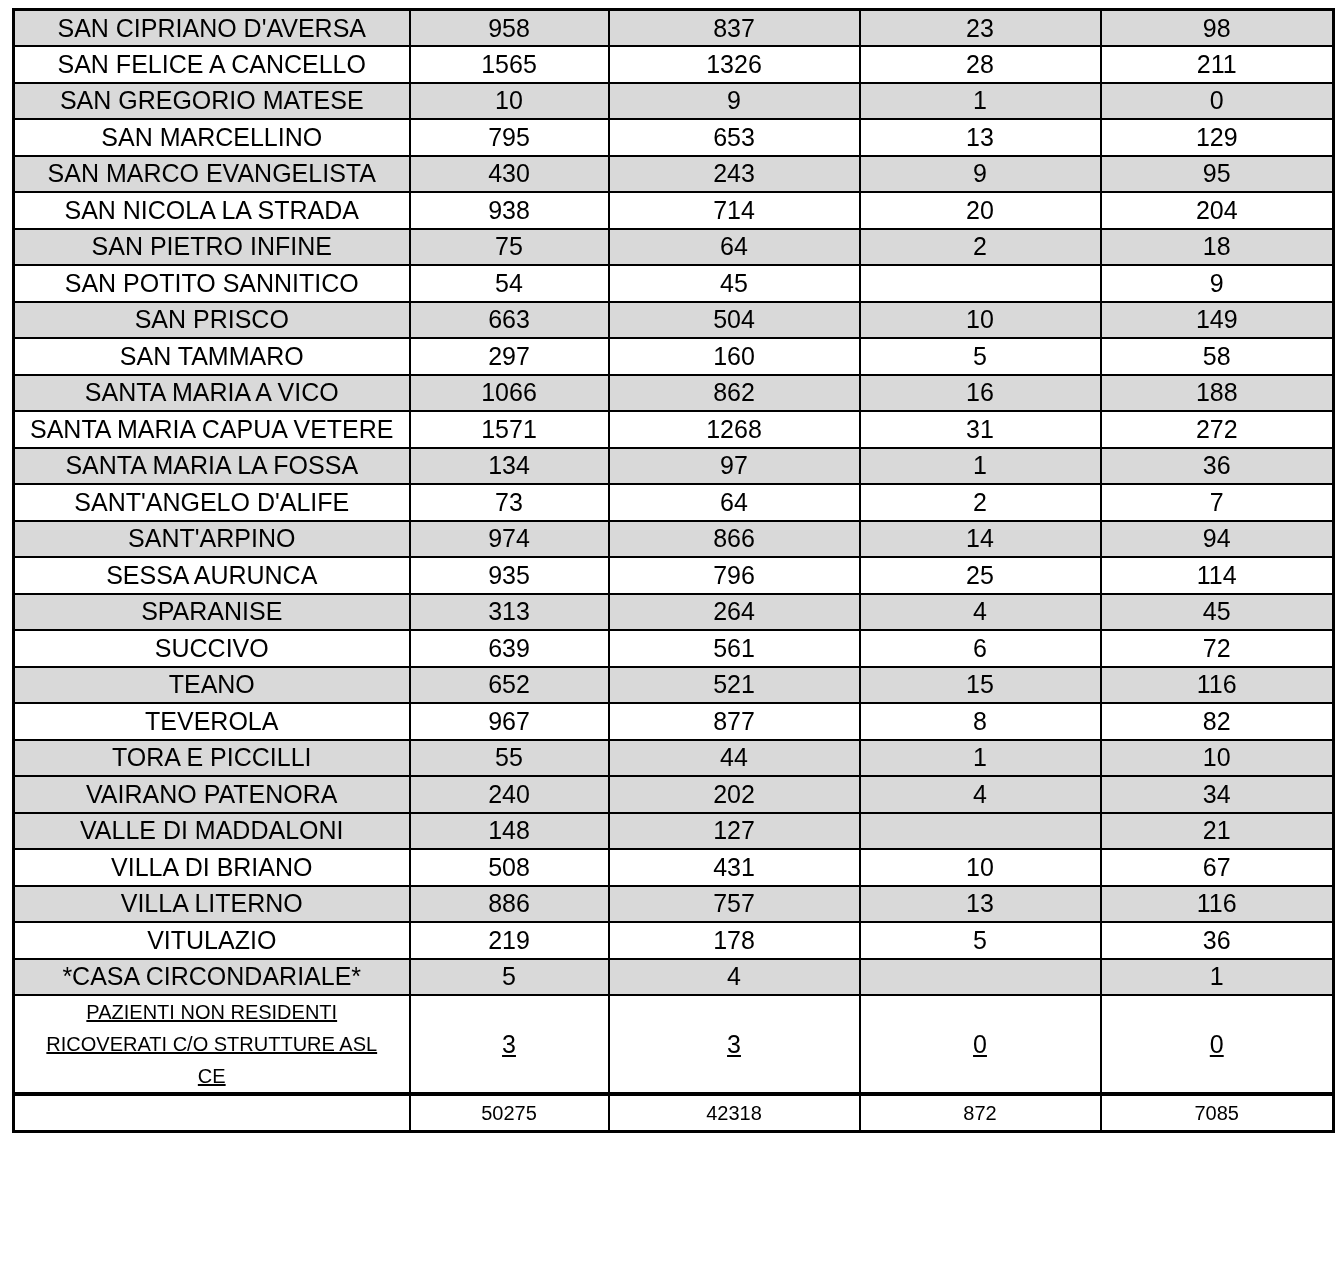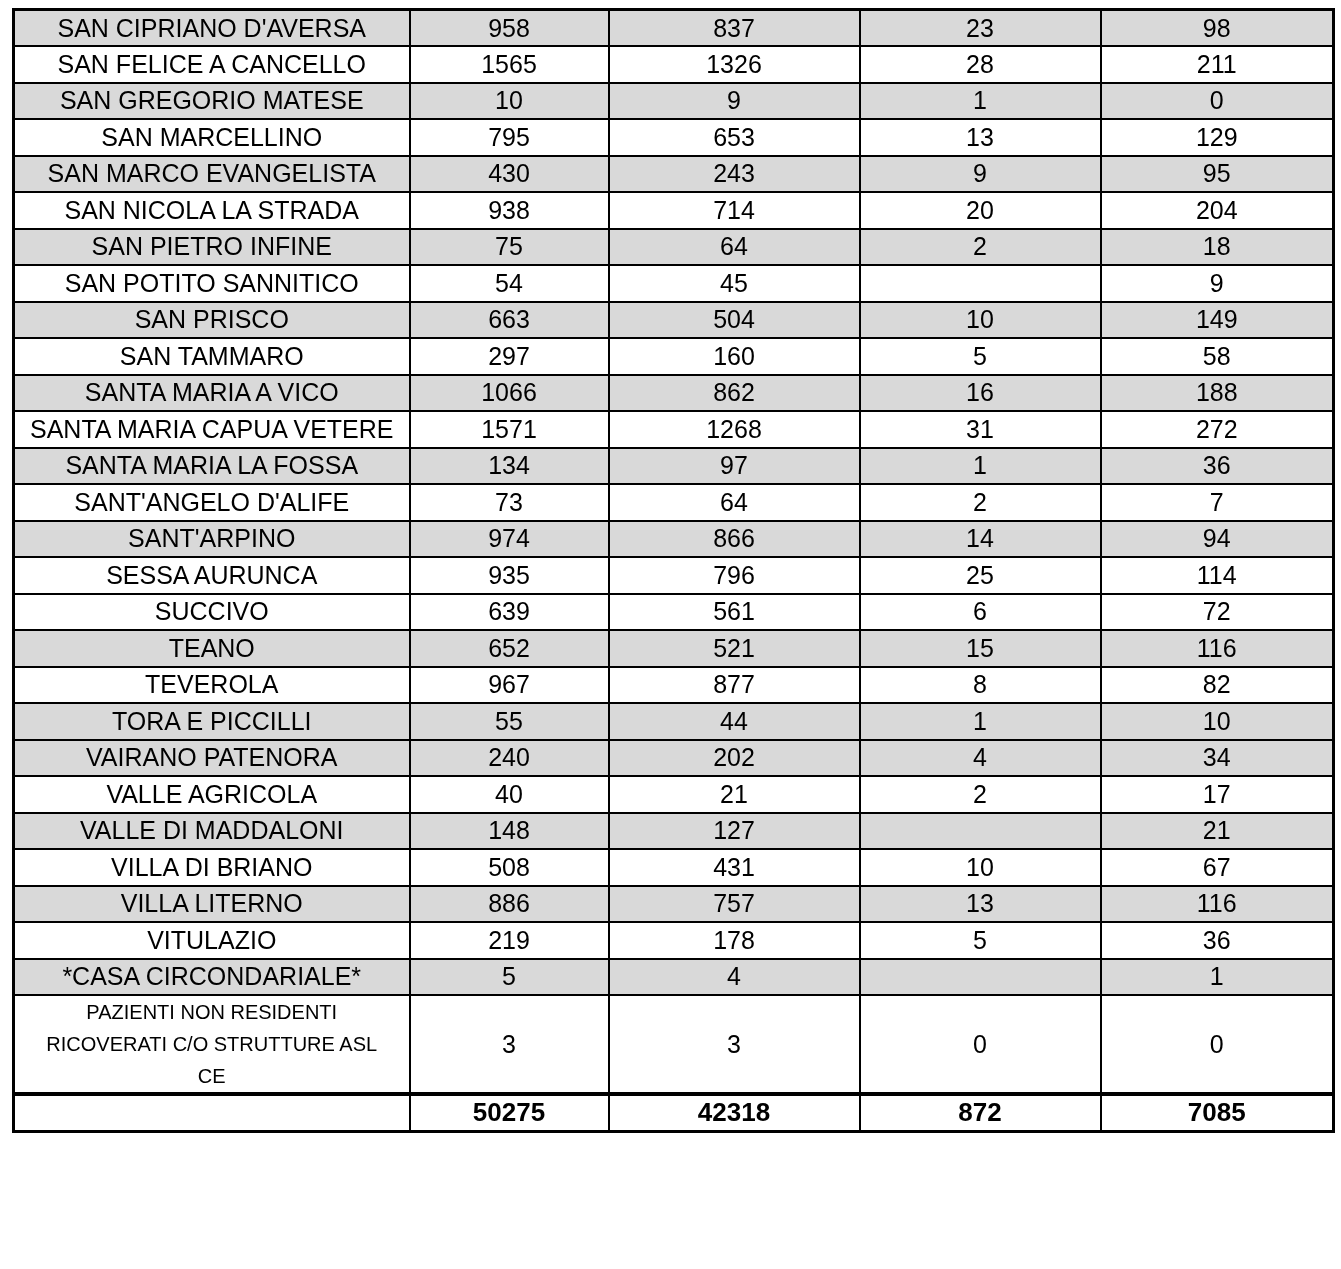--- a/index.html
+++ b/index.html
@@ -30,27 +30,27 @@
     text-align: center;
     vertical-align: middle;
     font-size: 25px;
     line-height: 1.15;
     padding: 0 4px;
     overflow: hidden;
     white-space: pre-line;
   }
   tr.row { height: 36.5px; background: var(--plain-row, #ffffff); }
   tr.row.shaded { background: var(--shaded-row, #d9d9d9); }
-  tr.row.tall { height: 96px; }
+  tr.row.tall { height: 96px; text-decoration: underline; }
   tr.row.tall td.name-cell { font-size: 20px; line-height: 1.6; }
   tr.totals-row { height: 37.5px; background: var(--plain-row, #ffffff); }
   tr.totals-row td {
     border-top: 4px solid var(--border-color, #000000);
-    font-weight: bold;
-    font-size: 26px;
+    font-weight: normal;
+    font-size: 20px;
   }
 </style>
 </head>
 <body>
 
 <div class="page">
   <table class="data-table">
     <colgroup>
       <col style="width:396px">
       <col style="width:199px">
@@ -164,20 +164,27 @@
     <td class="num-cell">14</td>
     <td class="num-cell">94</td>
   </tr>
         <tr class="row">
     <td class="name-cell">SESSA AURUNCA</td>
     <td class="num-cell">935</td>
     <td class="num-cell">796</td>
     <td class="num-cell">25</td>
     <td class="num-cell">114</td>
   </tr>
+        <tr class="row shaded">
+    <td class="name-cell">SPARANISE</td>
+    <td class="num-cell">313</td>
+    <td class="num-cell">264</td>
+    <td class="num-cell">4</td>
+    <td class="num-cell">45</td>
+  </tr>
         <tr class="row">
     <td class="name-cell">SUCCIVO</td>
     <td class="num-cell">639</td>
     <td class="num-cell">561</td>
     <td class="num-cell">6</td>
     <td class="num-cell">72</td>
   </tr>
         <tr class="row shaded">
     <td class="name-cell">TEANO</td>
     <td class="num-cell">652</td>
@@ -198,27 +205,20 @@
     <td class="num-cell">44</td>
     <td class="num-cell">1</td>
     <td class="num-cell">10</td>
   </tr>
         <tr class="row shaded">
     <td class="name-cell">VAIRANO PATENORA</td>
     <td class="num-cell">240</td>
     <td class="num-cell">202</td>
     <td class="num-cell">4</td>
     <td class="num-cell">34</td>
-  </tr>
-        <tr class="row">
-    <td class="name-cell">VALLE AGRICOLA</td>
-    <td class="num-cell">40</td>
-    <td class="num-cell">21</td>
-    <td class="num-cell">2</td>
-    <td class="num-cell">17</td>
   </tr>
         <tr class="row shaded">
     <td class="name-cell">VALLE DI MADDALONI</td>
     <td class="num-cell">148</td>
     <td class="num-cell">127</td>
     <td class="num-cell"></td>
     <td class="num-cell">21</td>
   </tr>
         <tr class="row">
     <td class="name-cell">VILLA DI BRIANO</td>

